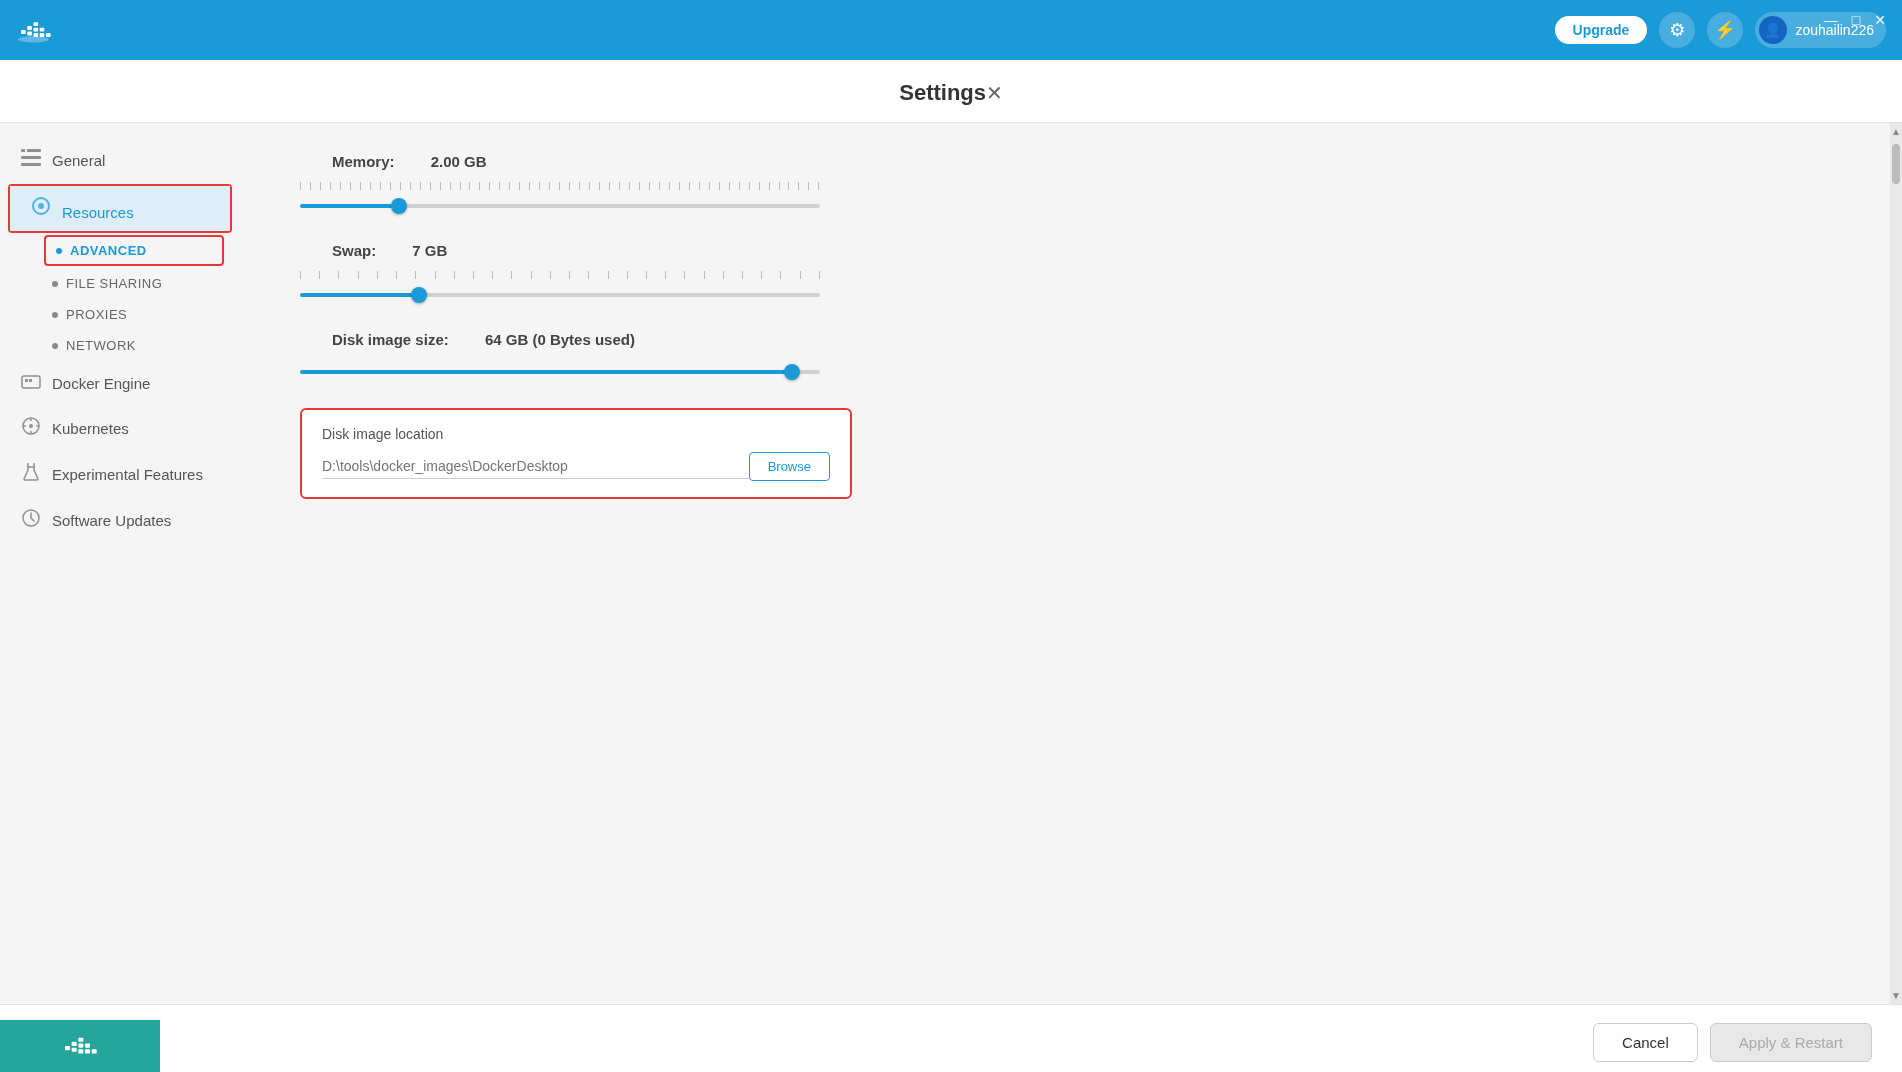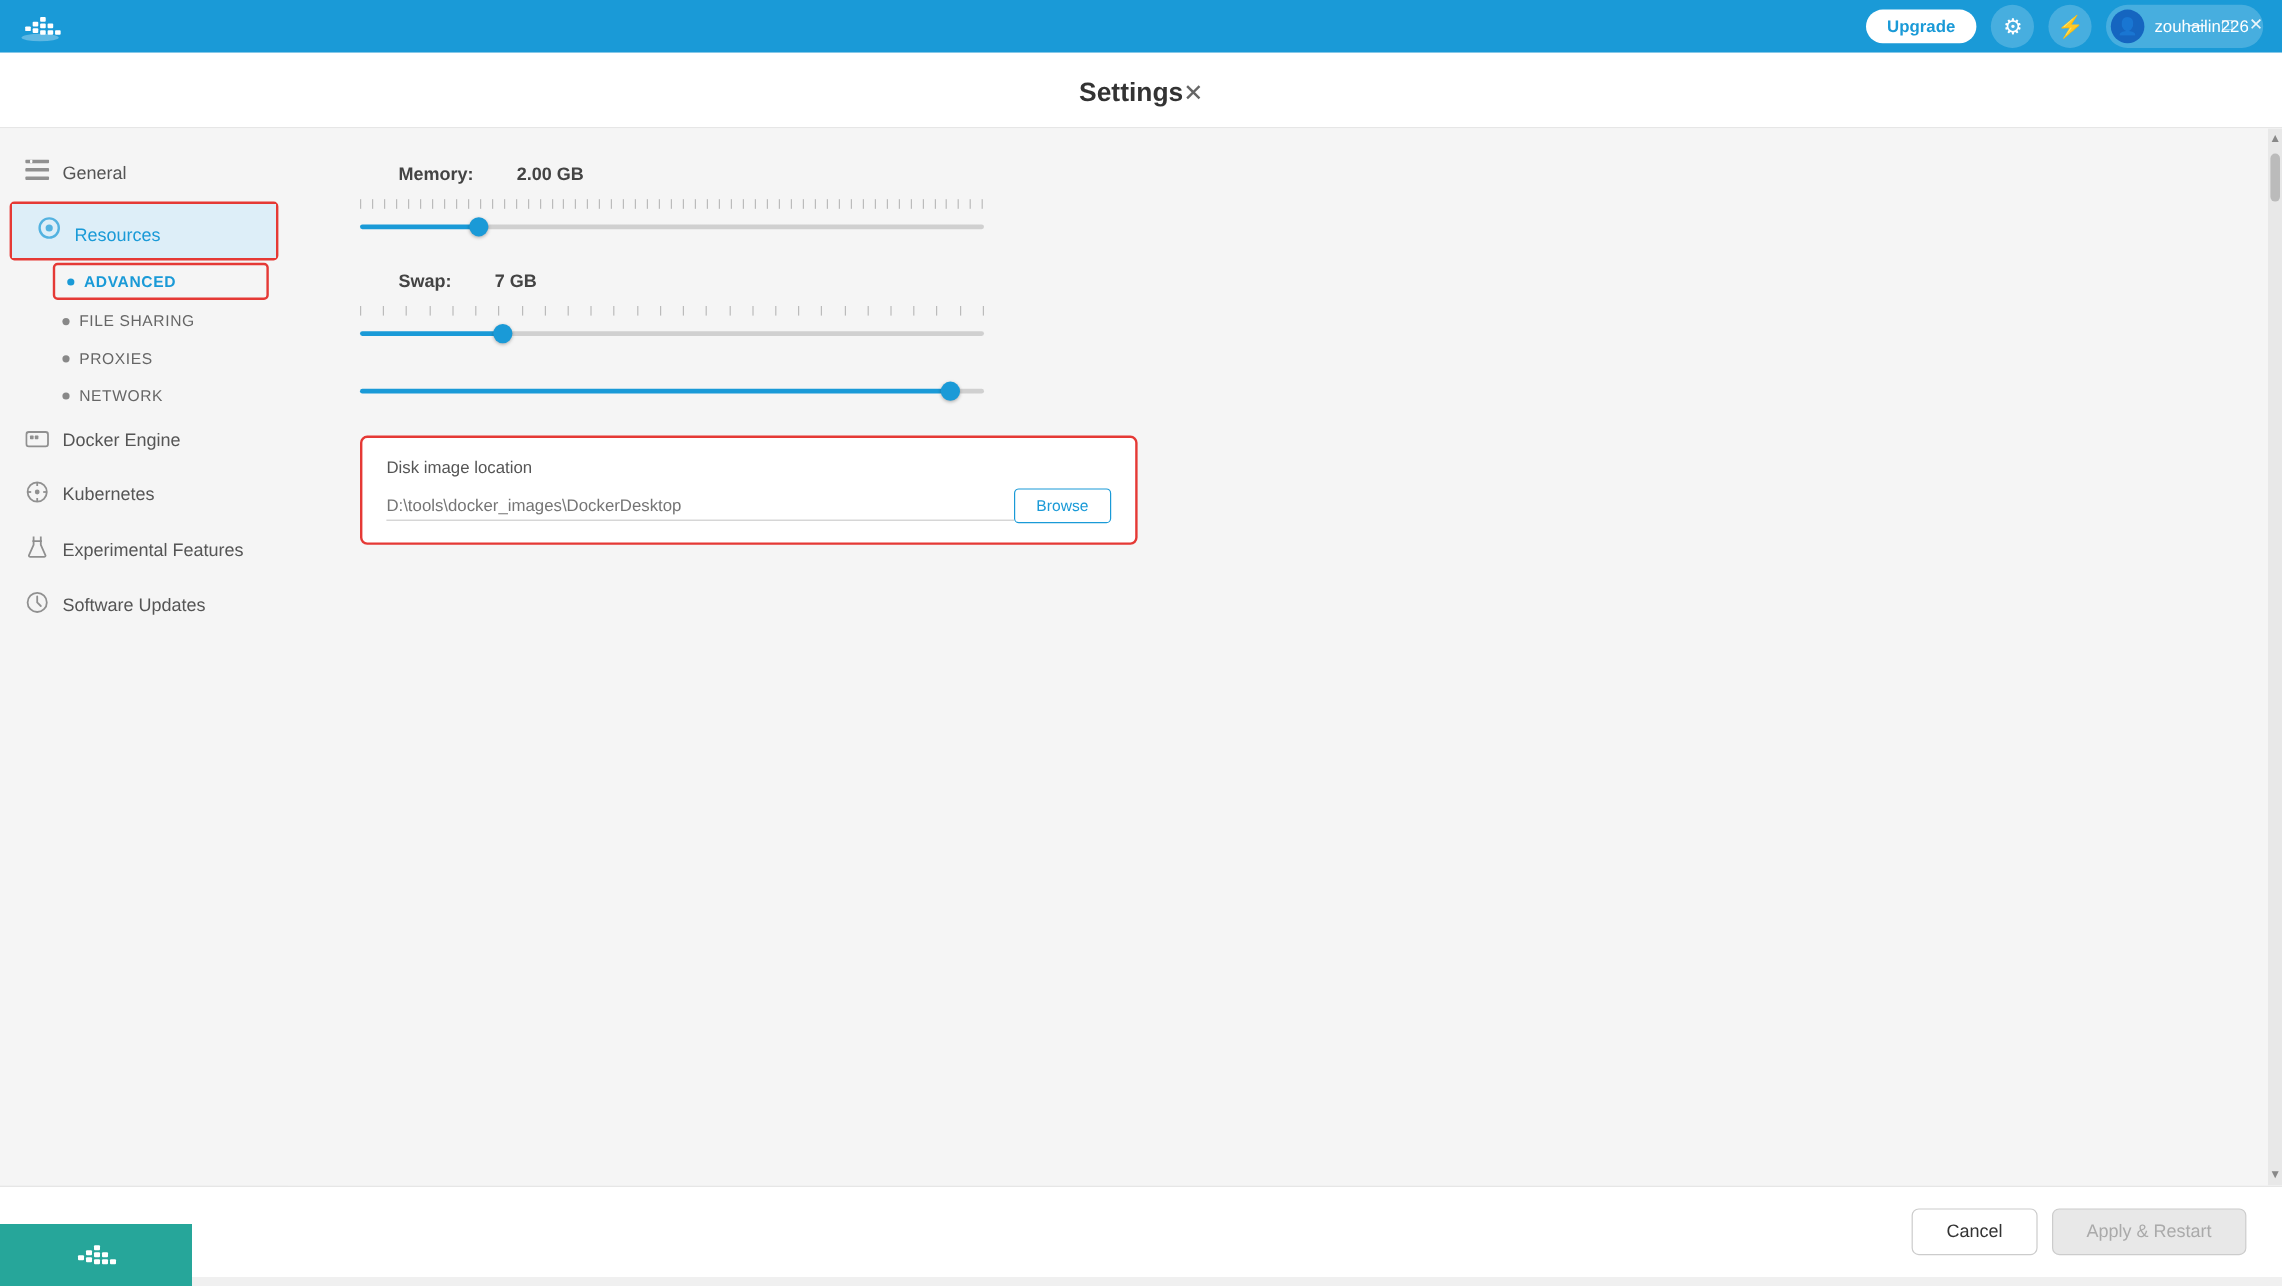--- a/index.html
+++ b/index.html
@@ -1,21 +1,21 @@
 <!DOCTYPE html>
 <html><head>
   <meta charset="utf-8">
   <style>
     * { box-sizing: border-box; margin: 0; padding: 0; }
     body { font-family: -apple-system, BlinkMacSystemFont, 'Segoe UI', sans-serif; background: #f0f0f0; width: 1902px; height: 1072px; overflow: hidden; }
 
     
     .titlebar {
       background: #1a9ad7;
-      height: 44px;
+      height: 60px;
       display: flex;
       align-items: center;
       padding: 0 16px;
       justify-content: space-between;
     }
     .titlebar-left { display: flex; align-items: center; gap: 10px; }
     .docker-logo { display: flex; align-items: center; gap: 8px; }
     .docker-whale { width: 38px; height: 28px; }
     .titlebar-right { display: flex; align-items: center; gap: 12px; }
     .upgrade-btn {
@@ -196,21 +196,21 @@
     #memory-slider { --fill: 18%; }
     #swap-slider { --fill: 22%; }
     #disk-slider { --fill: 96%; }
 
     
     .disk-location-box {
       border: 2px solid #e53935;
       border-radius: 6px;
       padding: 16px 20px;
       background: white;
-      width: 648px;
+      width: 552px;
       margin-top: 16px;
     }
     .disk-location-label { font-size: 14px; color: #555; margin-bottom: 10px; }
     .disk-location-input-row { display: flex; align-items: center; }
     .disk-path-input {
       flex: 1;
       border: none;
       border-bottom: 1px solid #ccc;
       padding: 4px 0;
       font-size: 14px;
@@ -537,20 +537,23 @@
               <div class="tick"></div>
               <div class="tick"></div>
               <div class="tick"></div>
               <div class="tick"></div>
           </div>
           <input type="range" class="slider" id="swap-slider" min="0" max="100" value="22" style="">
         </div>
       </div>
 
       <div class="setting-row">
+        <div class="setting-label">
+          <span>Disk image size: </span><span>64 GB (0 Bytes used)</span>
+        </div>
         <div class="slider-container">
           <input type="range" class="slider" id="disk-slider" min="0" max="100" value="96" style="margin-top: 8px;">
         </div>
       </div>
 
       <div class="disk-location-box">
         <div class="disk-location-label">Disk image location</div>
         <div class="disk-location-input-row">
           <input type="text" class="disk-path-input" placeholder="D:\tools\docker_images\DockerDesktop" style="">
           <button class="browse-btn">Browse</button>

